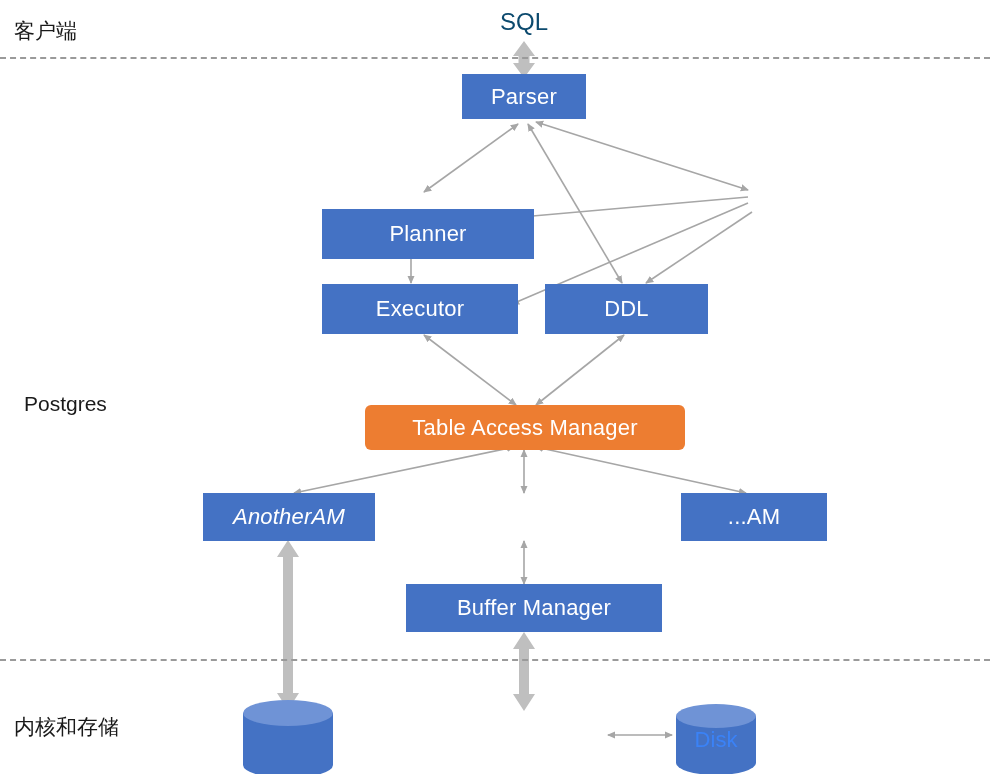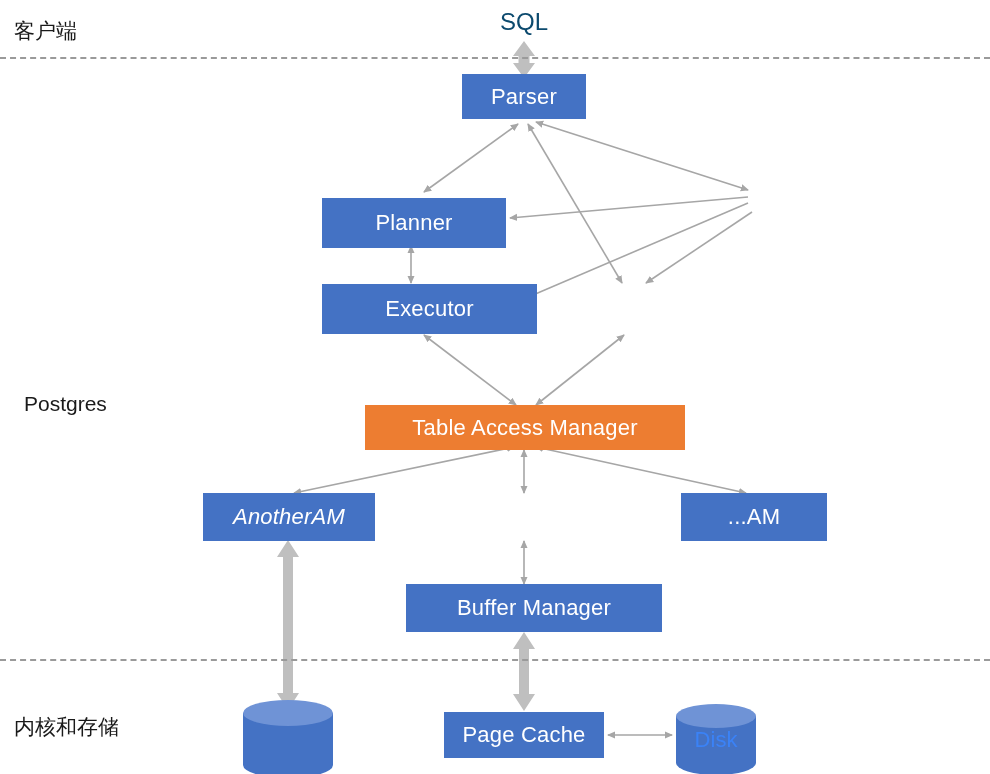--- a/index.html
+++ b/index.html
@@ -43,20 +43,21 @@
     color: #ffffff;
     display: flex;
     align-items: center;
     justify-content: center;
     font-size: 22px;
     letter-spacing: 0.2px;
     white-space: nowrap;
   }
   .node.accent {
     background: #ED7D31;
+    border-radius: 6px;
   }
   .node.rounded {
     border-radius: 13px;
   }
   .cyl {
     position: absolute;
   }
   .cyl .cyl-label {
     position: absolute;
     left: 0;
@@ -148,35 +149,35 @@
 
   <div class="zone-label" style="left:14px; top:18px;">客户端</div>
   <div class="zone-label" style="left:24px; top:391px;">Postgres</div>
   <div class="zone-label" style="left:14px; top:714px;">内核和存储</div>
 
   <div class="sql-label" style="left:500px; top:8px;">SQL</div>
 
   <div class="node" style="left:462px; top:74px; width:124px; height:45px;">Parser</div>
 
 
-  <div class="node" style="left:322px; top:198px; width:184px; height:50px;text-align:center;">Planner</div>
+  <div class="node" style="left:322px; top:209px; width:212px; height:50px;text-align:center;">Planner</div>
 
-  <div class="node" style="left:322px; top:284px; width:215px; height:50px;">Executor</div>
+  <div class="node" style="left:322px; top:284px; width:196px; height:50px;">Executor</div>
 
+  <div class="node" style="left:545px; top:284px; width:163px; height:50px;">DDL</div>
 
   <div class="node accent" style="left:365px; top:405px; width:320px; height:45px;">Table Access Manager</div>
 
   <div class="node" style="left:203px; top:493px; width:172px; height:48px;font-style:italic;">AnotherAM</div>
 
 
   <div class="node" style="left:681px; top:493px; width:146px; height:48px;">...AM</div>
 
   <div class="node" style="left:406px; top:584px; width:256px; height:48px;">Buffer Manager</div>
 
-  <div class="node" style="left:444px; top:712px; width:160px; height:46px;">Page Cache</div>
 
   <div class="cyl" style="left:243px; top:700px; width:90px; height:74px;">
     <div class="cyl-label"></div>
   </div>
 
   <div class="cyl" style="left:676px; top:704px; width:80px; height:70px;">
     <div class="cyl-label">Disk</div>
   </div>
 
 </div>

